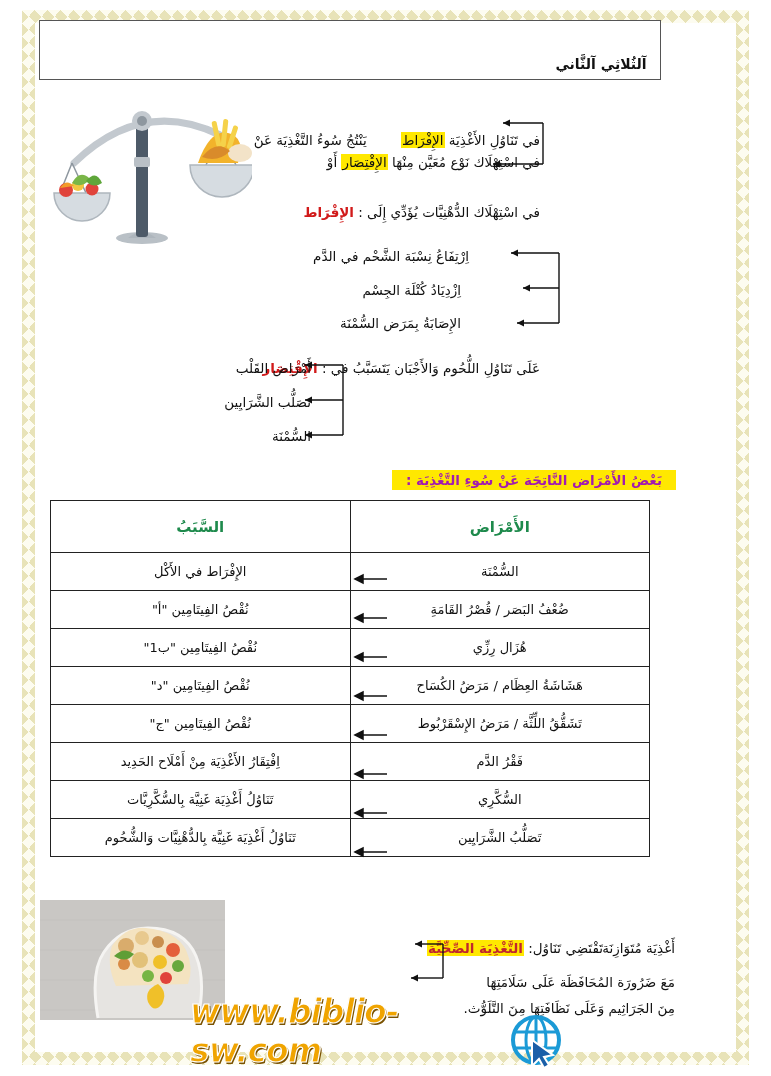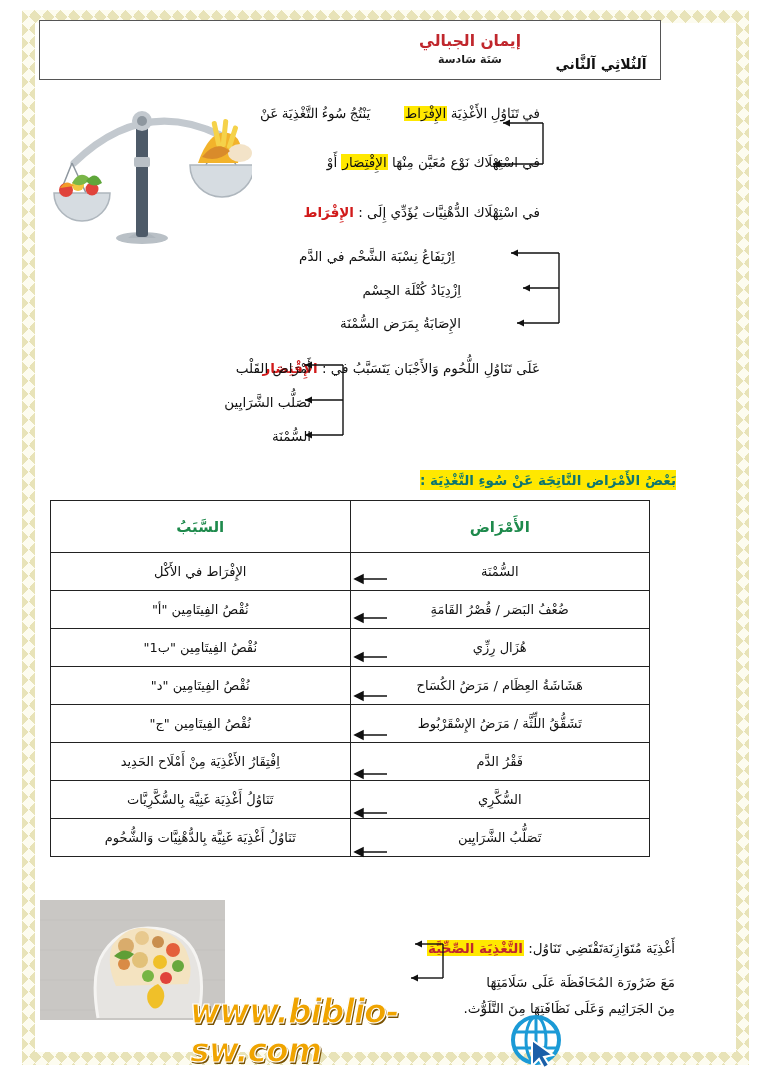--- a/index.html
+++ b/index.html
@@ -113,24 +113,24 @@
     direction: rtl;
     z-index: 3;
     line-height: 1.5;
   }
   .hl { background: #ffe800; padding: 0 1px; }
   .red { color: #d11a1a; font-weight: bold; }
 
   .hl-block {
     position: absolute;
     background: #ffe800;
-    color: #0f766e;
+    color: #a21caf;
     font-weight: bold;
     font-size: 13.5px;
-    padding: 2px 0;
+    padding: 2px 14px;
     white-space: nowrap;
     direction: rtl;
     z-index: 3;
   }
 
   
   .connector { position: absolute; z-index: 3; }
 
   
   .tbl {
@@ -212,24 +212,20 @@
     <path d="M110 250 h180 q25 0 25 20 t-25 20 h-180 q-25 0 -25 -20 t25 -20"></path>
     <path d="M95 320 q80 -25 165 5 q35 12 20 38 q-14 22 -50 8 q-70 -28 -135 -11 q-22 5 -18 -22"></path>
     <path d="M150 400 q60 -30 120 -5 q30 14 12 36 q-16 18 -44 5 q-45 -20 -82 -4 q-20 8 -16 -20"></path>
     <ellipse cx="300" cy="190" rx="22" ry="50" transform="rotate(25 300 190)"></ellipse>
     <ellipse cx="120" cy="440" rx="16" ry="44" transform="rotate(-20 120 440)"></ellipse>
   </g>
 </svg>
 
 <div class="header-box">
   <div class="hdr-term">آلثُلاثِي آلثَّاني</div>
-  <div class="hdr-teacher">
-    <div class="hdr-name">إيمان الجبالي</div>
-    <div class="hdr-level">سَنَة سَادسة</div>
-  </div>
 </div>
 
 <svg class="scale-img" viewBox="0 0 210 150">
 
   <ellipse cx="100" cy="143" rx="26" ry="6" fill="#b9c0c6"></ellipse>
   <path d="M86 143 q14 -12 28 0 z" fill="#aeb6bd"></path>
   <rect x="94" y="20" width="12" height="122" rx="3" fill="#4d5a68"></rect>
   <rect x="92" y="62" width="16" height="10" rx="2" fill="#b9c0c6"></rect>
 
   <path d="M32 68 Q100 2 178 40" stroke="#c3c9cf" stroke-width="7" fill="none" stroke-linecap="round"></path>
@@ -250,21 +246,21 @@
   <path d="M148 70 h64 a32 32 0 0 1 -64 0 z" fill="#d6dce1"></path>
   <path d="M148 70 h64 a32 32 0 0 1 -64 0 z" fill="none" stroke="#aeb6bd" stroke-width="1.5"></path>
   <path d="M156 68 q12 -34 30 -30 q18 4 10 30 z" fill="#f2b32b"></path>
   <rect x="172" y="26" width="5" height="26" rx="2" fill="#f5d24a" transform="rotate(-12 174 39)"></rect>
   <rect x="180" y="24" width="5" height="28" rx="2" fill="#f5d24a" transform="rotate(6 182 38)"></rect>
   <rect x="188" y="30" width="5" height="24" rx="2" fill="#f5d24a" transform="rotate(18 190 42)"></rect>
   <ellipse cx="198" cy="58" rx="12" ry="9" fill="#f3e3c8"></ellipse>
   <path d="M160 62 q14 -18 28 -6 q-12 12 -28 6" fill="#d98b2b"></path>
 </svg>
 
-<div class="atxt" style="right:231px; top:104px;font-family:Liberation Serif, serif;">
+<div class="atxt" style="right:231px; top:130px;">
   <span>في تَنَاوُلِ الأَغْذِيَة</span>
   <span class="hl">الإِفْرَاط</span>
   <span style="padding-right:30px;">يَنْتُجُ سُوءُ التَّغْذِيَة عَنْ</span>
 </div>
 
 <div class="atxt" style="right:231px; top:152px;">
   <span>في اسْتِهْلَاك نَوْع مُعَيَّن مِنْهَا</span>
   <span class="hl">الإِقْتِصَار</span>
   <span>أَوْ</span>
 </div>
@@ -276,21 +272,21 @@
   <path d="M18 5 l7 -3.5 v7 z" fill="#111"></path>
   <path d="M58 46 L8 46" stroke="#111" stroke-width="1.4" fill="none"></path>
   <path d="M8 46 l7 -3.5 v7 z" fill="#111"></path>
 </svg>
 
 <div class="atxt" style="right:231px; top:202px;">
   <span>في اسْتِهْلَاك الدُّهْنِيَّات يُؤَدِّي إِلَى :</span>
   <span class="red">الإِفْرَاط</span>
 </div>
 
-<div class="atxt" style="right:316px; top:246px;">اِرْتِفَاعُ نِسْبَة الشَّحْم في الدَّم</div>
+<div class="atxt" style="right:302px; top:246px;">اِرْتِفَاعُ نِسْبَة الشَّحْم في الدَّم</div>
 <div class="atxt" style="right:310px; top:280px;">اِزْدِيَادُ كُتْلَة الجِسْم</div>
 <div class="atxt" style="right:310px; top:313px;">الإِصَابَةُ بِمَرَض السُّمْنَة</div>
 
 <svg class="connector" style="left:497px; top:245px; width:70px; height:90px;" viewBox="0 0 70 90">
   <path d="M62 8 L62 78" stroke="#111" stroke-width="1.4" fill="none"></path>
   <path d="M62 8 L14 8" stroke="#111" stroke-width="1.4" fill="none"></path>
   <path d="M14 8 l7 -3.5 v7 z" fill="#111"></path>
   <path d="M62 43 L26 43" stroke="#111" stroke-width="1.4" fill="none"></path>
   <path d="M26 43 l7 -3.5 v7 z" fill="#111"></path>
   <path d="M62 78 L20 78" stroke="#111" stroke-width="1.4" fill="none"></path>

